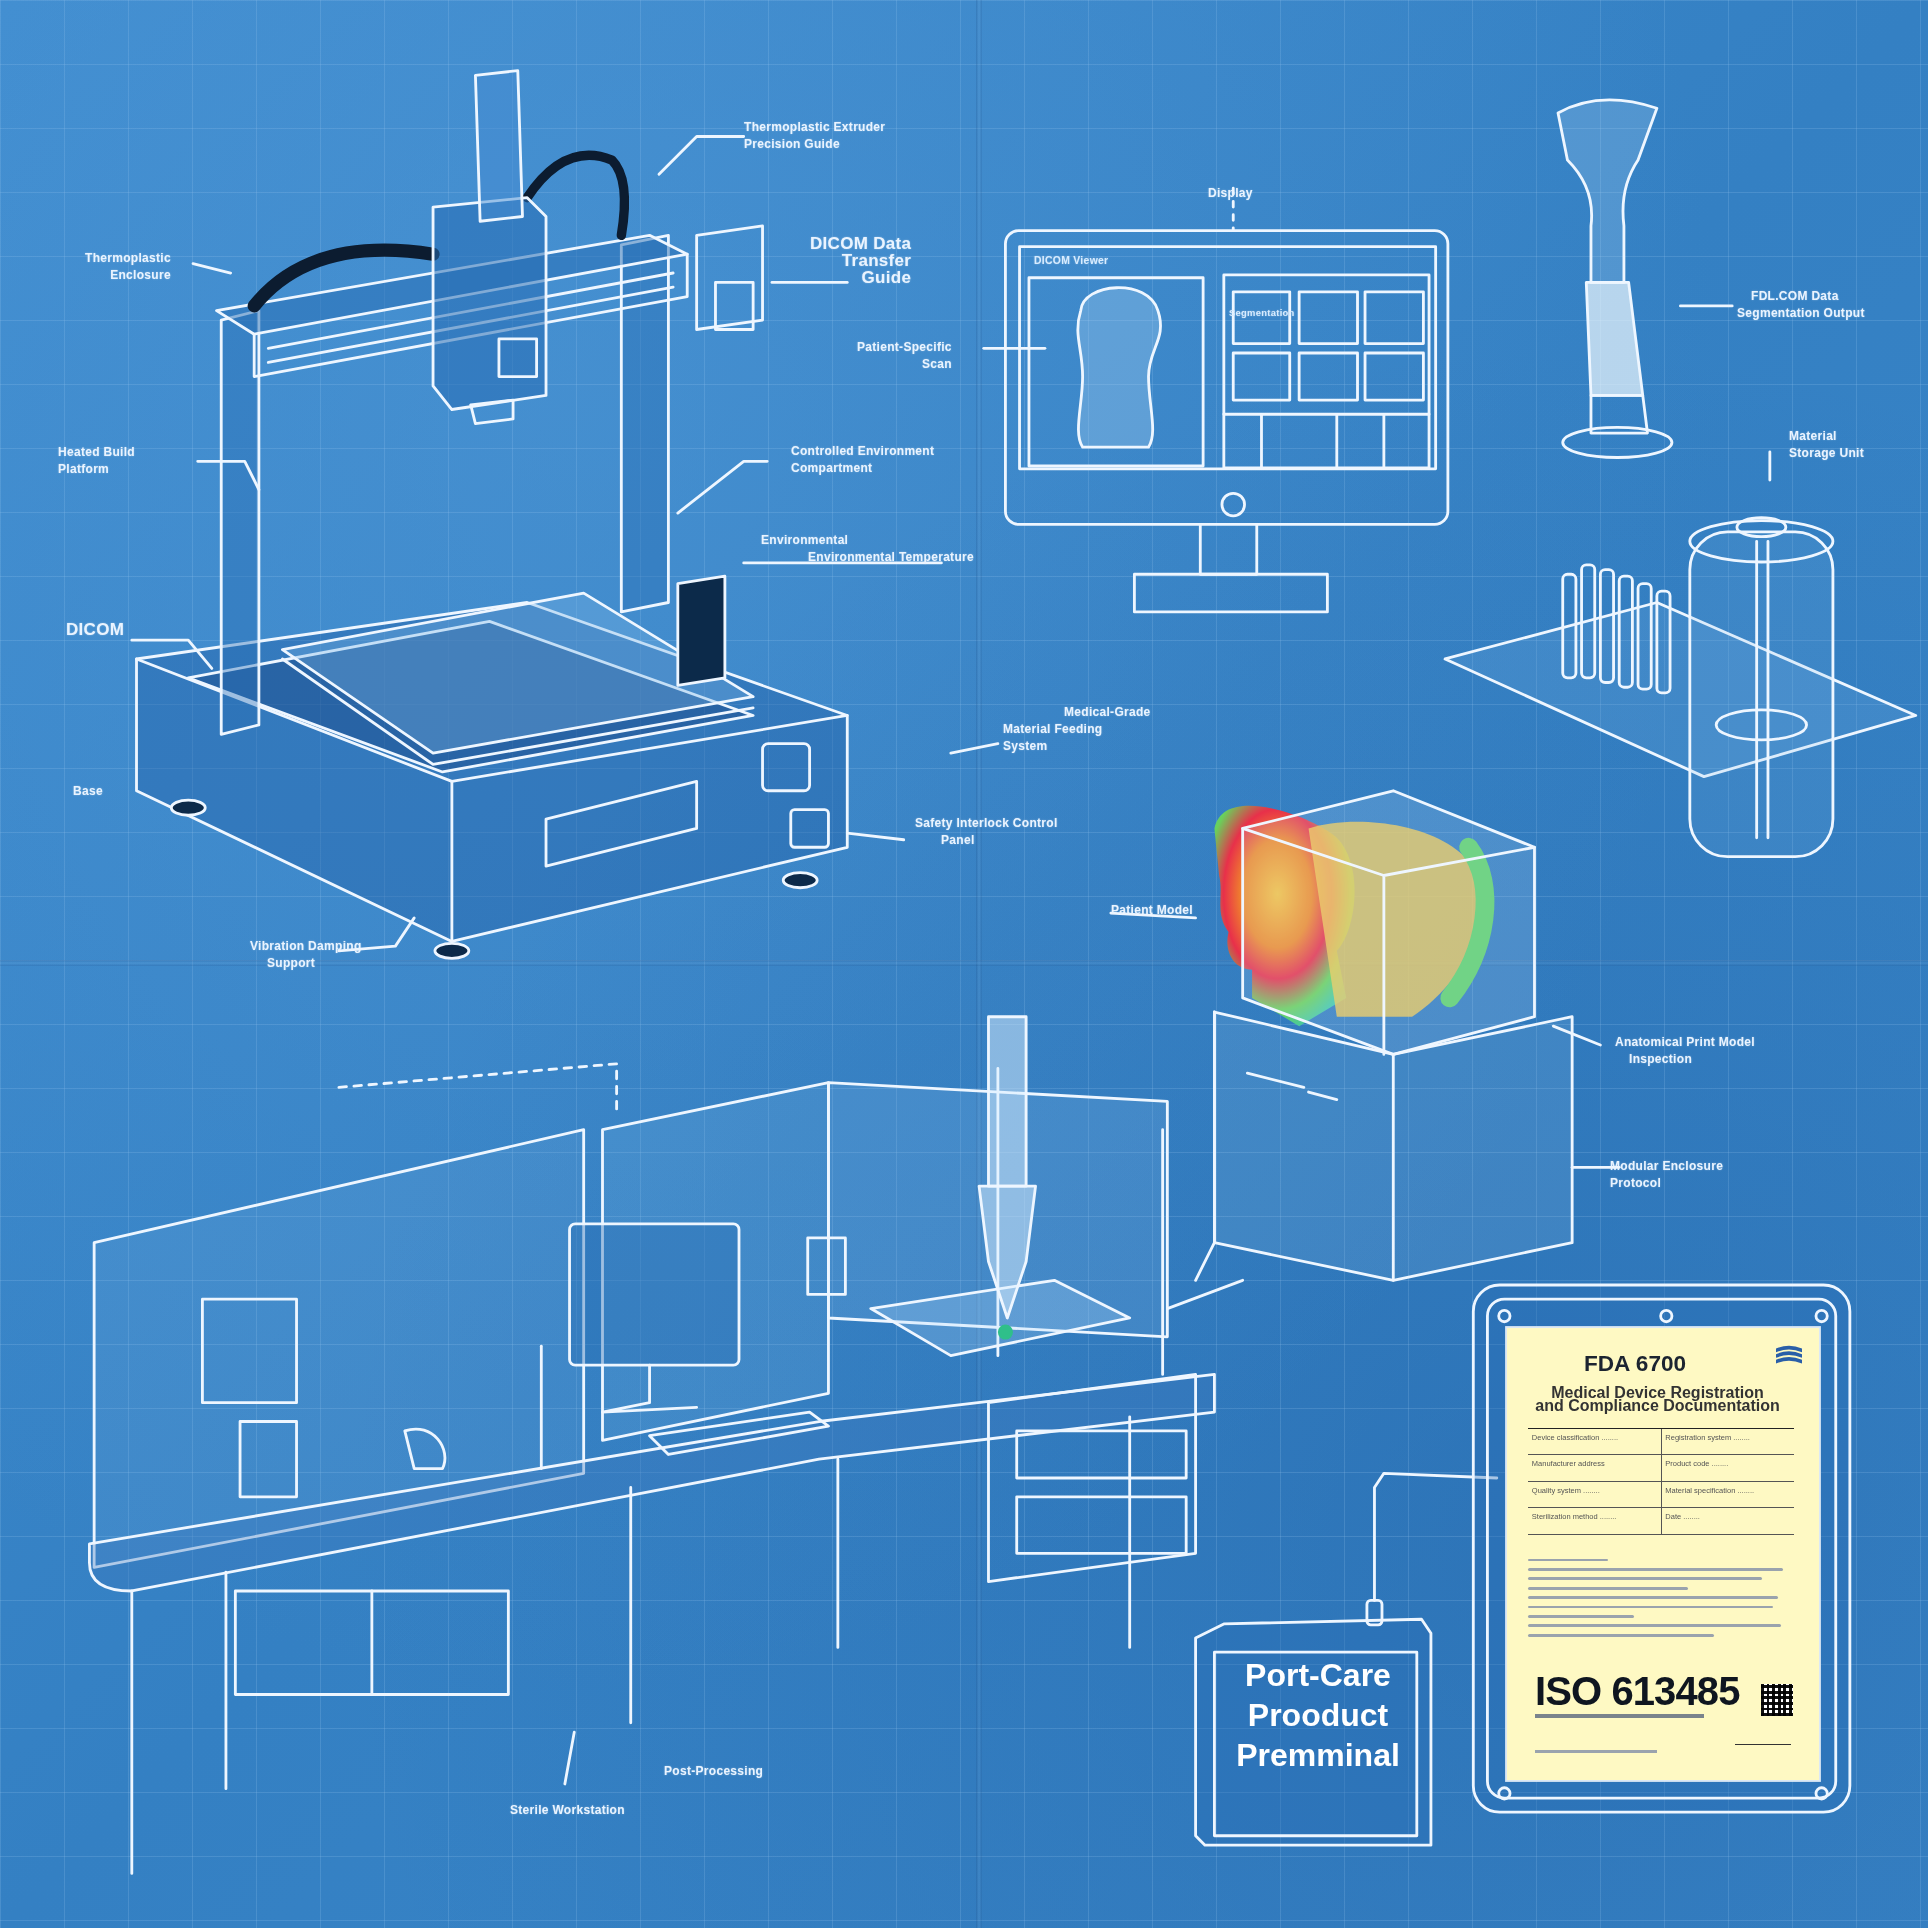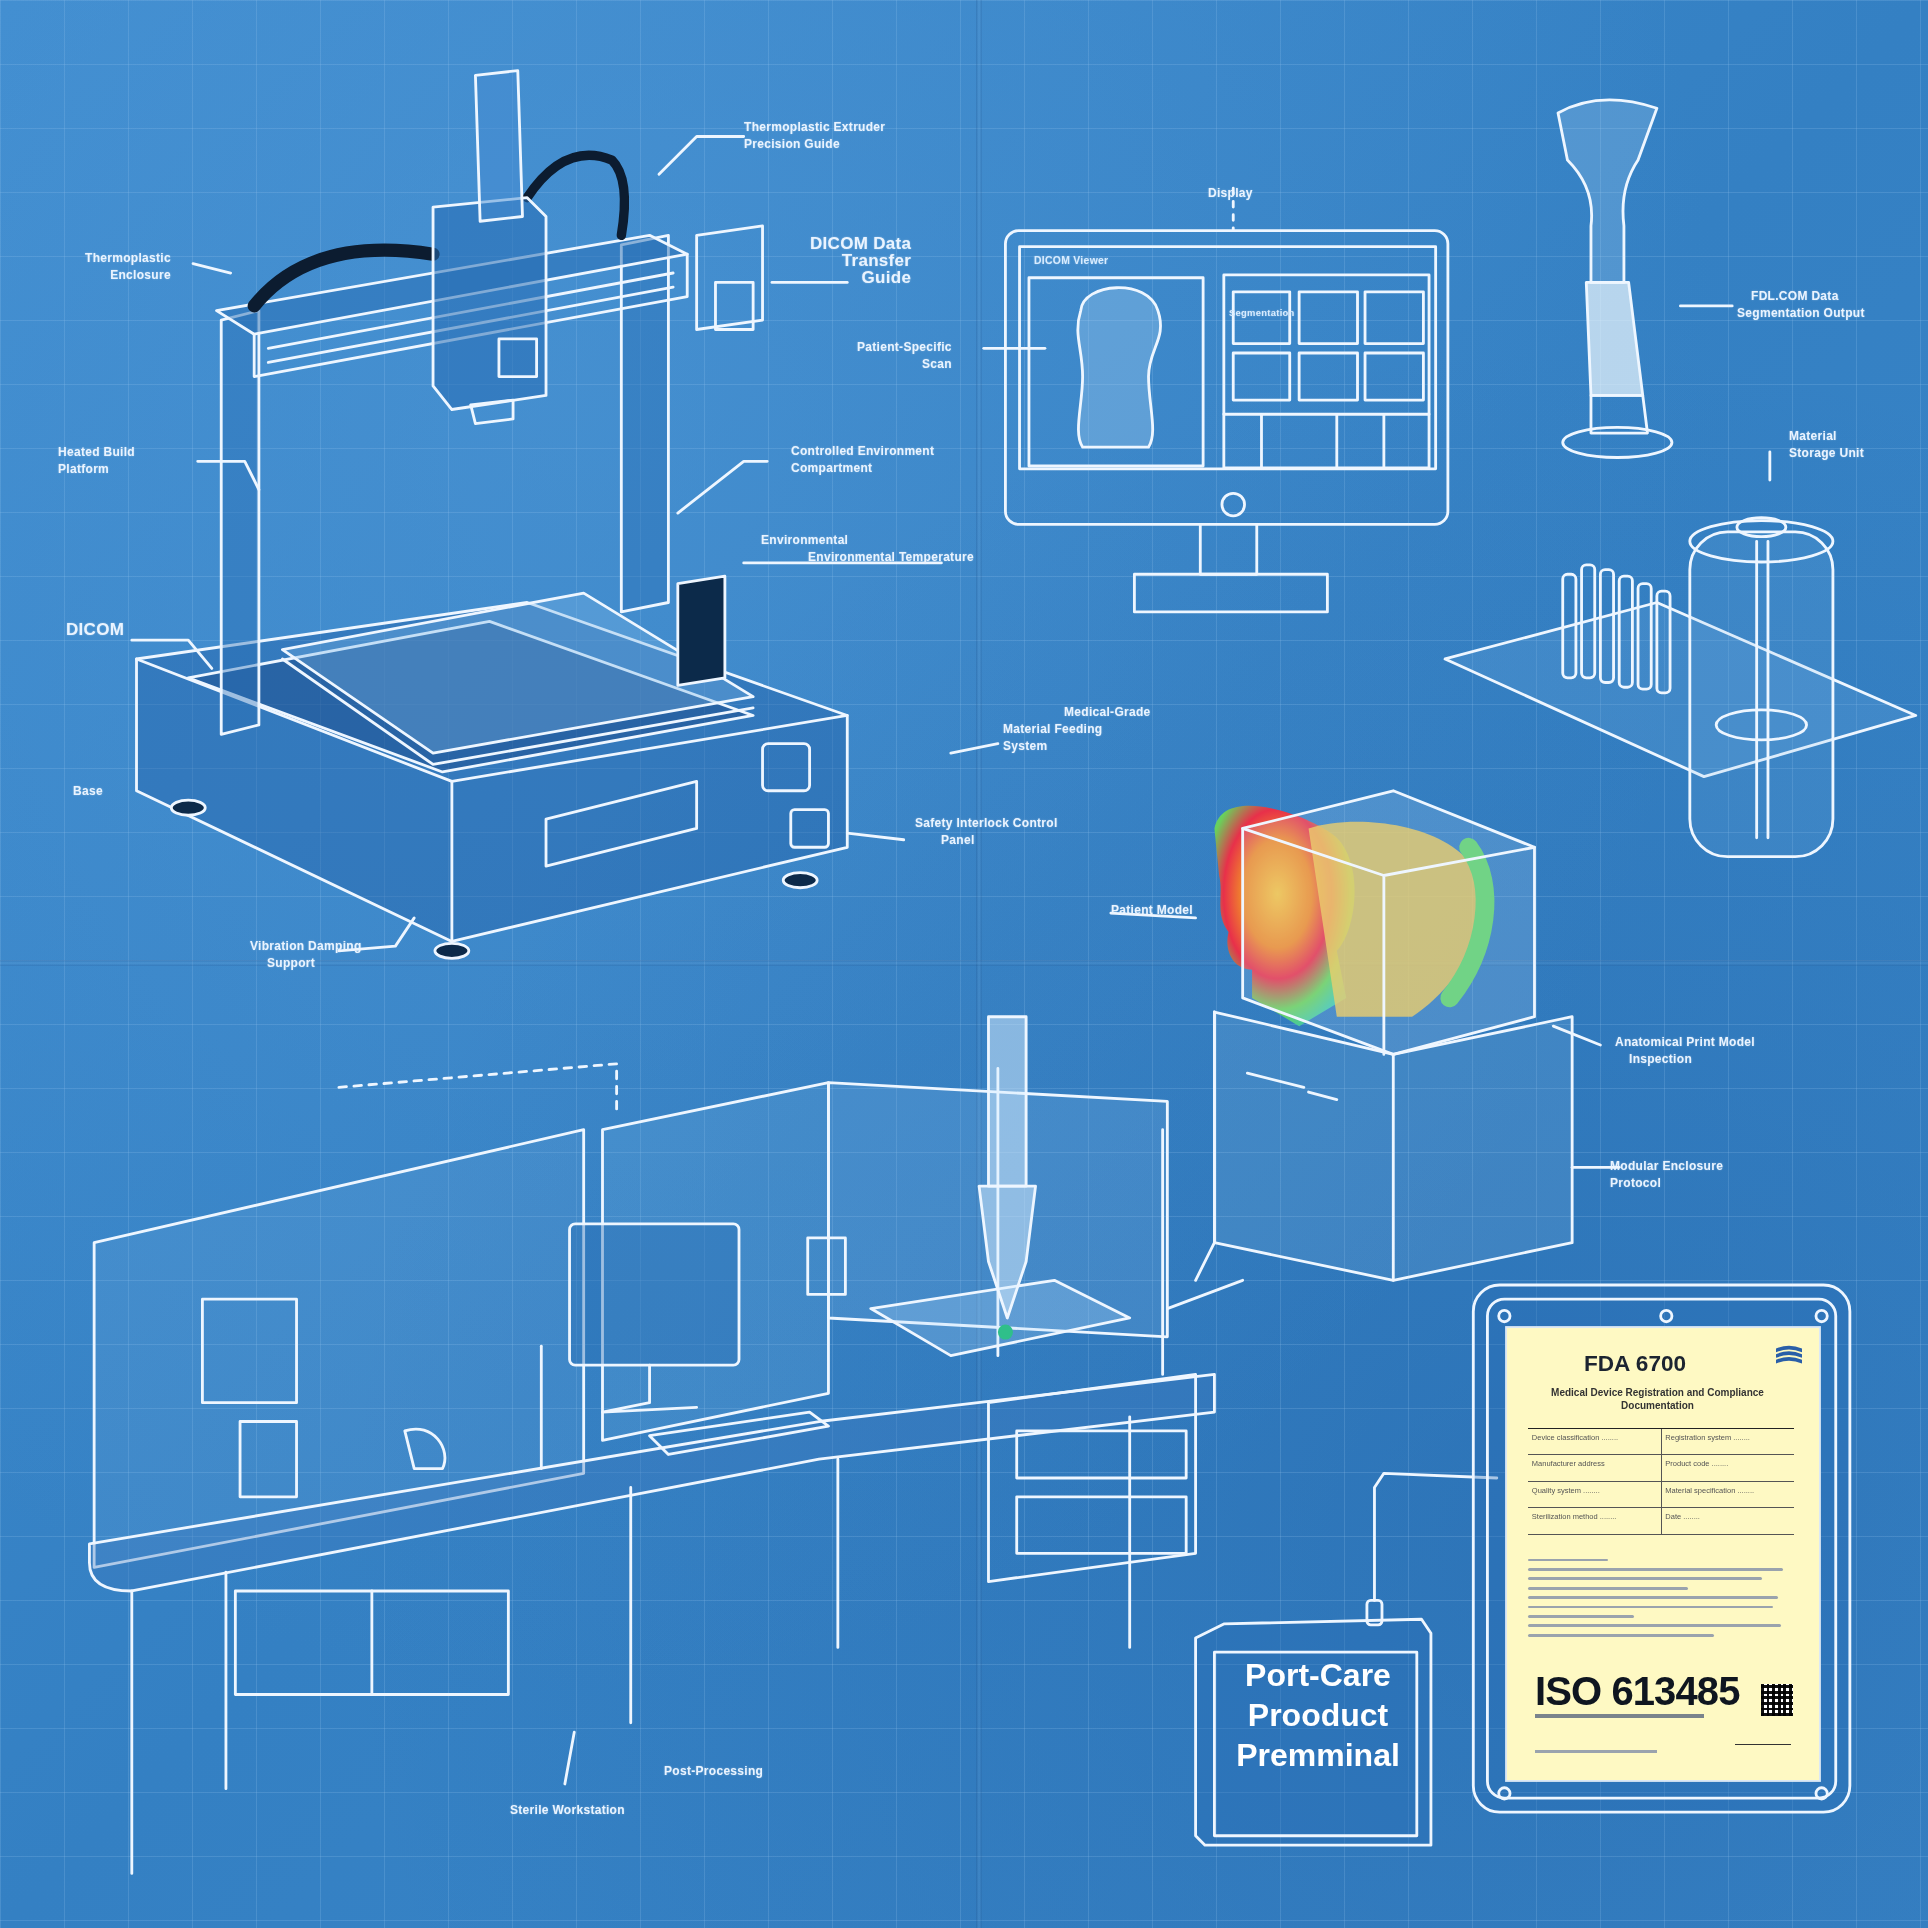--- a/index.html
+++ b/index.html
@@ -40,21 +40,21 @@
     position: absolute; left: 1224px; top: 1655px; width: 188px;
     color: #ffffff; font-size: 32px; font-weight: bold; line-height: 40px; text-align: center;
   }
   .terminal-text span { display: block; }
   .doc {
     position: absolute; left: 1507px; top: 1328px; width: 312px; height: 452px;
     background: #fef9c3; box-shadow: 0 0 0 1.9px #dbe8f5;
     color: #1c2430; font-family: "Liberation Sans", sans-serif;
   }
   .doc-title { position: absolute; left: 77px; top: 22.6px; font-size: 22.6px; font-weight: bold; }
-  .doc-sub { position: absolute; left: 28px; top: 58px; width: 245px; text-align: center; font-size: 10px; font-weight: bold; line-height: 13px; color: #333; }
+  .doc-sub { position: absolute; left: 28px; top: 58px; width: 245px; text-align: center; font-size: 16px; font-weight: bold; line-height: 13px; color: #333; }
   .doc-logo { position: absolute; right: 13px; top: 15px; width: 34px; height: 26px; }
   .doc-table { position: absolute; left: 21px; top: 100px; width: 266px; border-top: 1.9px solid #222; }
   .doc-row { display: flex; border-bottom: 0.9px solid #555; height: 25.4px; }
   .doc-cell { flex: 1; font-size: 7.5px; color: #555; padding: 3.8px 3.8px; overflow: hidden; }
   .doc-cell:first-child { border-right: 0.9px solid #555; }
   .doc-lines { position: absolute; left: 21px; top: 224px; width: 266px; }
   .doc-line { height: 2.8px; background: #9aa3ad; margin: 6.6px 0; border-radius: 1.9px; }
   .doc-iso { position: absolute; left: 28px; top: 341px; font-size: 40px; font-weight: bold; color: #0f1620; letter-spacing: -0.9px; }
   .doc-iso-sub { position: absolute; left: 28px; top: 386px; width: 169px; height: 3.8px; background: #7a838c; }
   .doc-qr { position: absolute; right: 26px; top: 356px; width: 32px; height: 32px;

